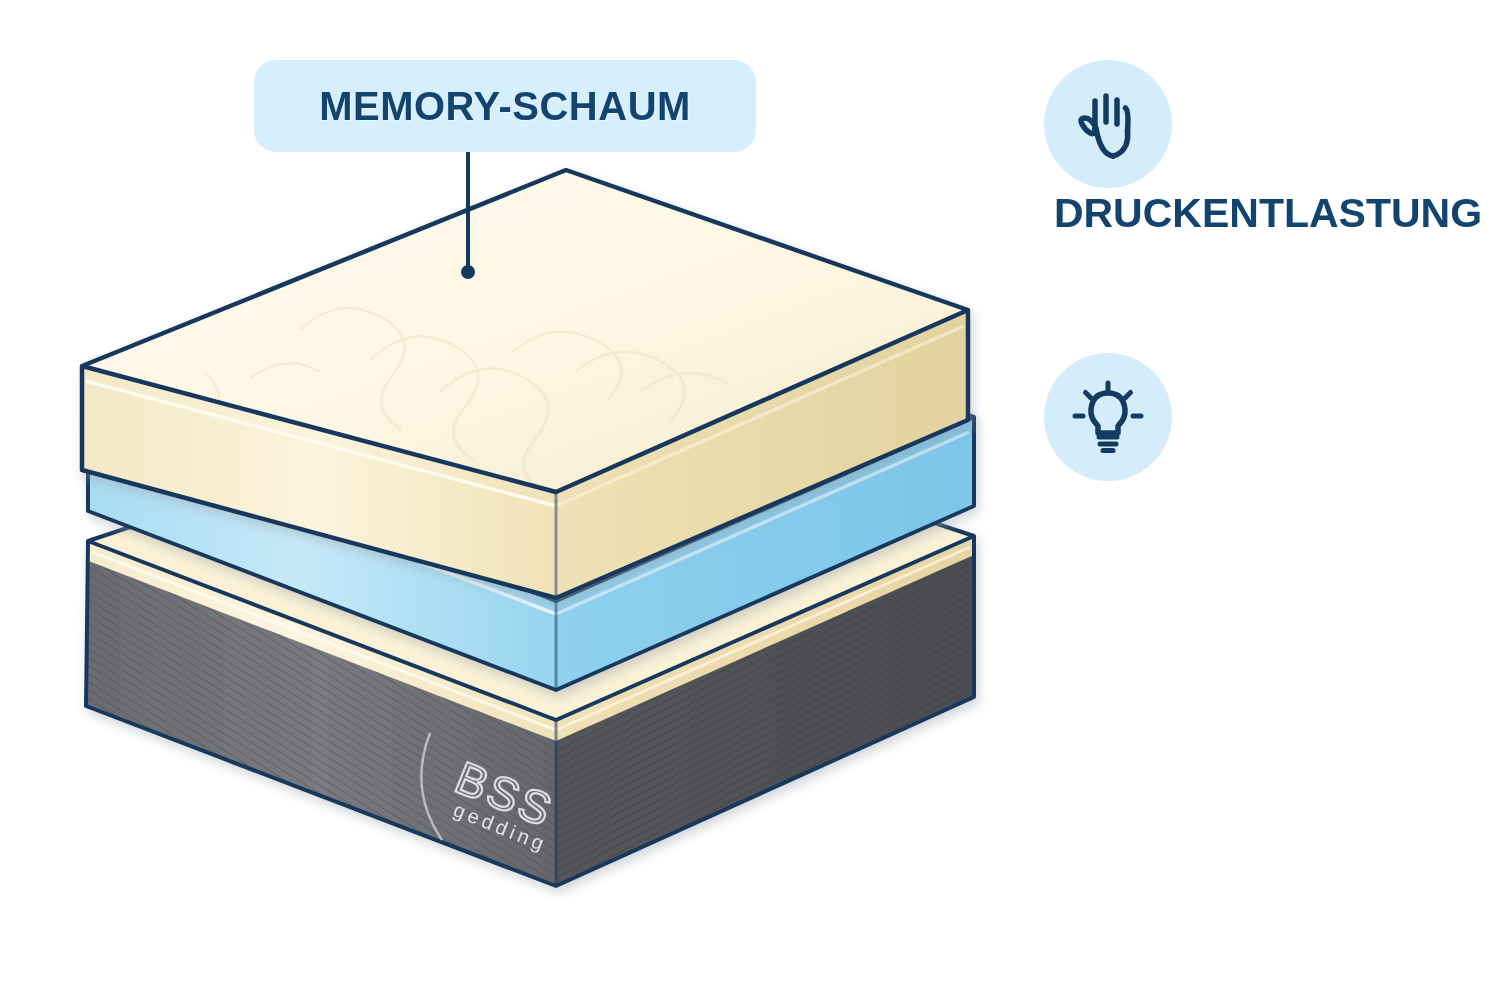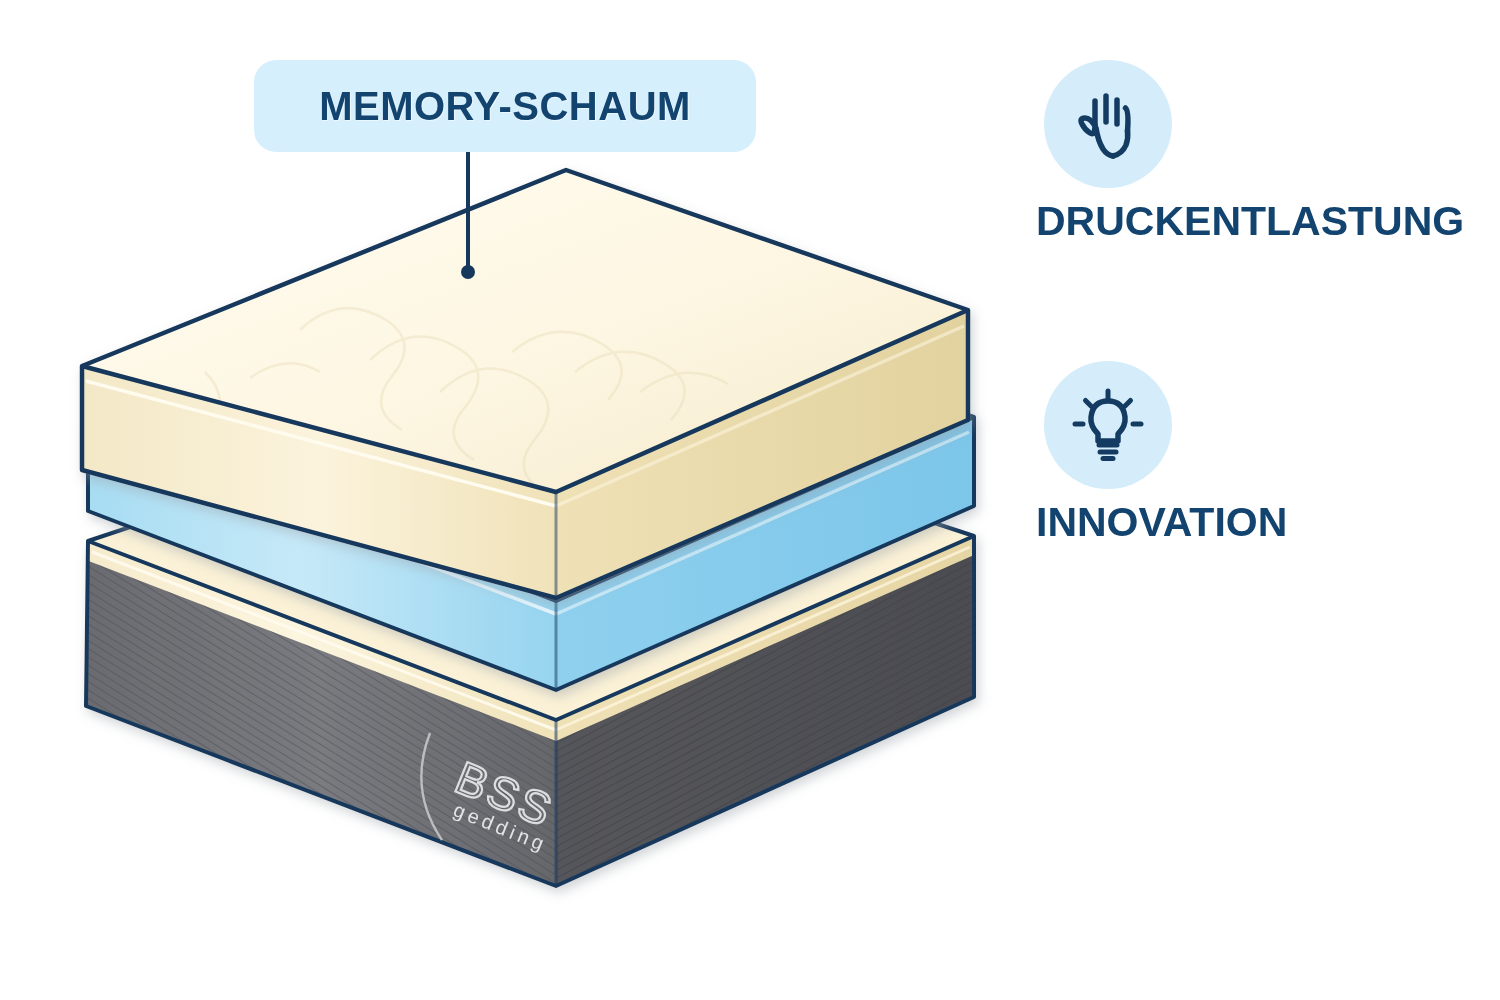--- a/index.html
+++ b/index.html
@@ -3,21 +3,21 @@
 <meta charset="utf-8">
 <style>
   html,body{margin:0;padding:0;}
   body{
     width:1500px;height:1000px;
     background:#ffffff;
     font-family:"Liberation Sans", sans-serif;
     overflow:hidden;
     position:relative;
   }
-  #stage{position:relative;width:1300px;height:1000px;}
+  #stage{position:relative;width:1300px;height:1000px;text-align:center;}
 
   
   .badge{
     position:absolute;
     left:254px; top:60px;
     width:502px; height:92px;
     background:#D6EFFC;
     border-radius:22px;
     display:flex;align-items:center;justify-content:center;
   }
@@ -49,21 +49,21 @@
   .feature-label{
     margin-top:16px;
     font-size:41px;
     font-weight:bold;
     color:#12446F;
     line-height:1.06;
     letter-spacing:0px;
     text-shadow:1px 1px 0 rgba(255,255,255,.5);
     white-space:pre-line;
   }
-  .f1{margin-top:12px;}
+  .f1{margin-top:4px;}
   .f2{margin-top:118px;}
   .f3{margin-top:118px;}
 </style>
 </head>
 <body>
 
 <div id="stage">
 
   <svg id="illustration" viewBox="0 0 1040 1000">
     <defs>
@@ -249,18 +249,17 @@
             <path d="M76 42 H68"></path>
           </g>
           <path d="M43 19 Q28 19 26 35 Q25 44 33 52 L33 59 L53 59 L53 52 Q61 44 60 35 Q58 19 43 19 Z" fill="none" stroke="#143C63" stroke-width="5.5" stroke-linejoin="round"></path>
           <g stroke="#143C63" stroke-width="5" stroke-linecap="round">
             <path d="M34 63 H52"></path>
             <path d="M35 70 H51"></path>
             <path d="M38 76.5 H48"></path>
           </g>
         </svg>
       </div>
-      <div class="feature-label f1">INNOVATION</div>
     </div>
 
 
   </div>
 </div>
 
 </body></html>

